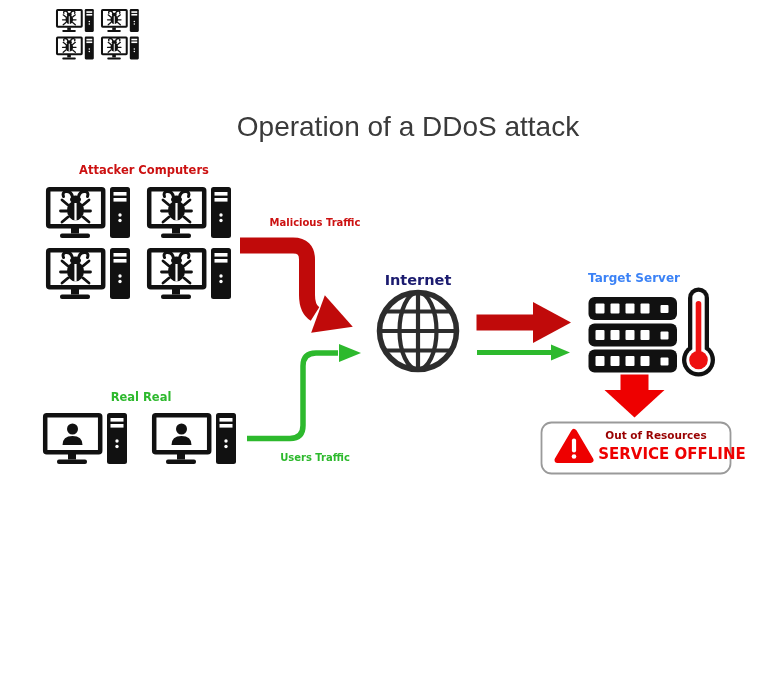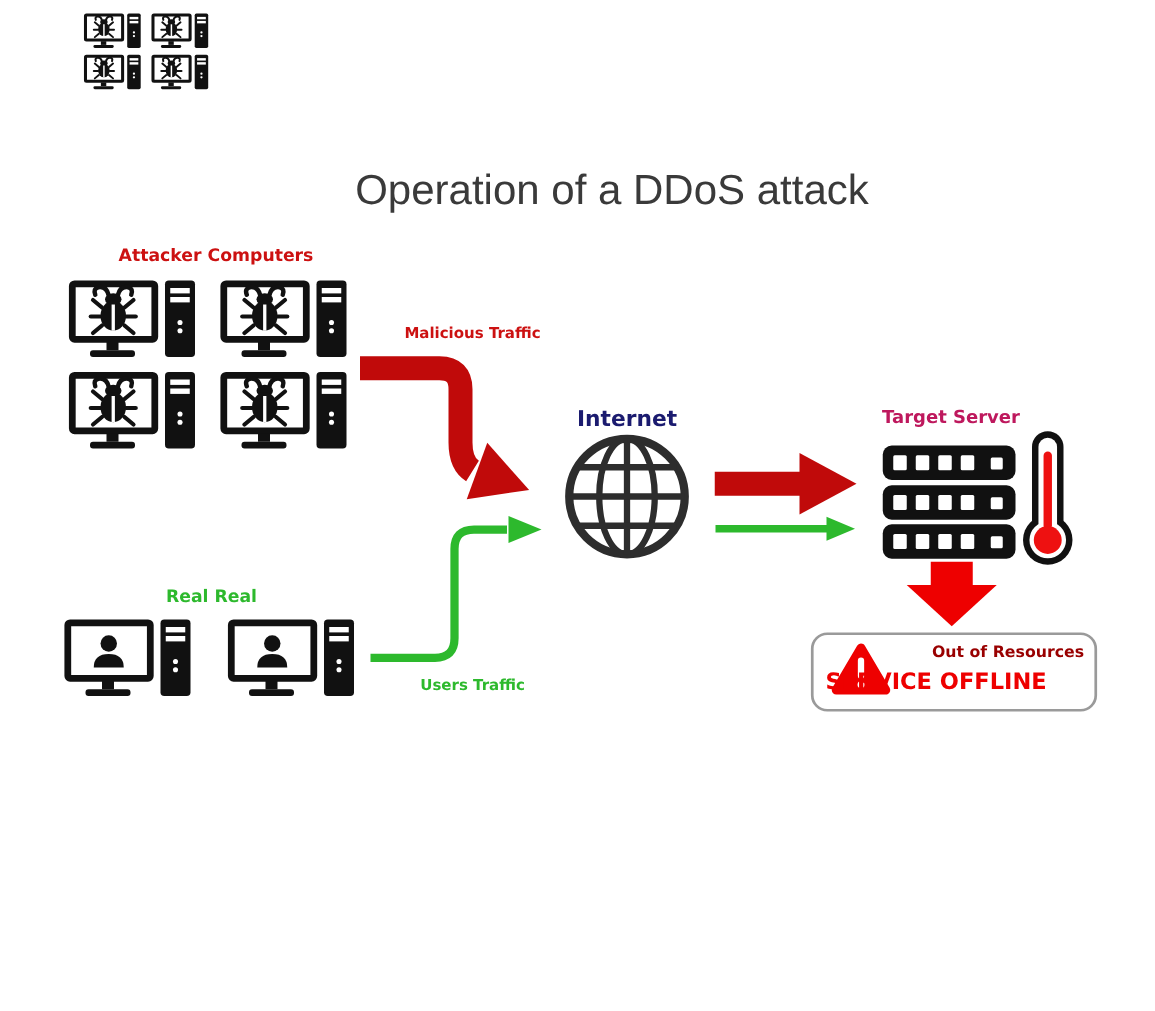--- a/index.html
+++ b/index.html
@@ -6,25 +6,25 @@
   #canvas{position:relative;width:770px;height:674px;background:#fff;overflow:hidden;
           font-family:"DejaVu Sans", sans-serif;}
   #gfx{position:absolute;left:0;top:0;}
   .lbl{position:absolute;transform:translateX(-50%);white-space:nowrap;font-weight:bold;}
   .title{position:absolute;transform:translateX(-50%);white-space:nowrap;
          font-family:"Liberation Sans", sans-serif;font-size:28px;font-weight:400;color:#3a3a3a;
          left:392px;top:111px;margin-left:16px;}
   .attackers-label{left:144px;top:163px;font-size:11.5px;color:#cc1111;text-align:right;}
   .malicious-label{left:315px;top:217px;font-size:10px;color:#cc1111;}
   .internet-label{left:418px;top:272px;font-size:14.5px;color:#1b1b6f;}
-  .target-label{left:634px;top:271px;font-size:12px;color:#be185d;text-align:right;}
+  .target-label{left:634px;top:271px;font-size:12px;color:#3b82f6;text-align:right;}
   .realusers-label{left:141px;top:390px;font-size:11.5px;color:#2db92d;}
   .clean-label{left:315px;top:452px;font-size:10px;color:#2db92d;}
-  .alert-title{left:672px;top:429px;font-size:10.5px;color:#990000;}
-  .alert-status{left:624px;top:445px;font-size:15px;color:#ee0000;}
+  .alert-title{left:656px;top:429px;font-size:10.5px;color:#990000;}
+  .alert-status{left:672px;top:445px;font-size:15px;color:#ee0000;}
 </style>
 </head>
 <body>
 
 <div id="canvas">
 
   <svg id="gfx" width="770" height="674" viewBox="0 0 770 674">
     <defs>
 
       <g id="pc-base">

